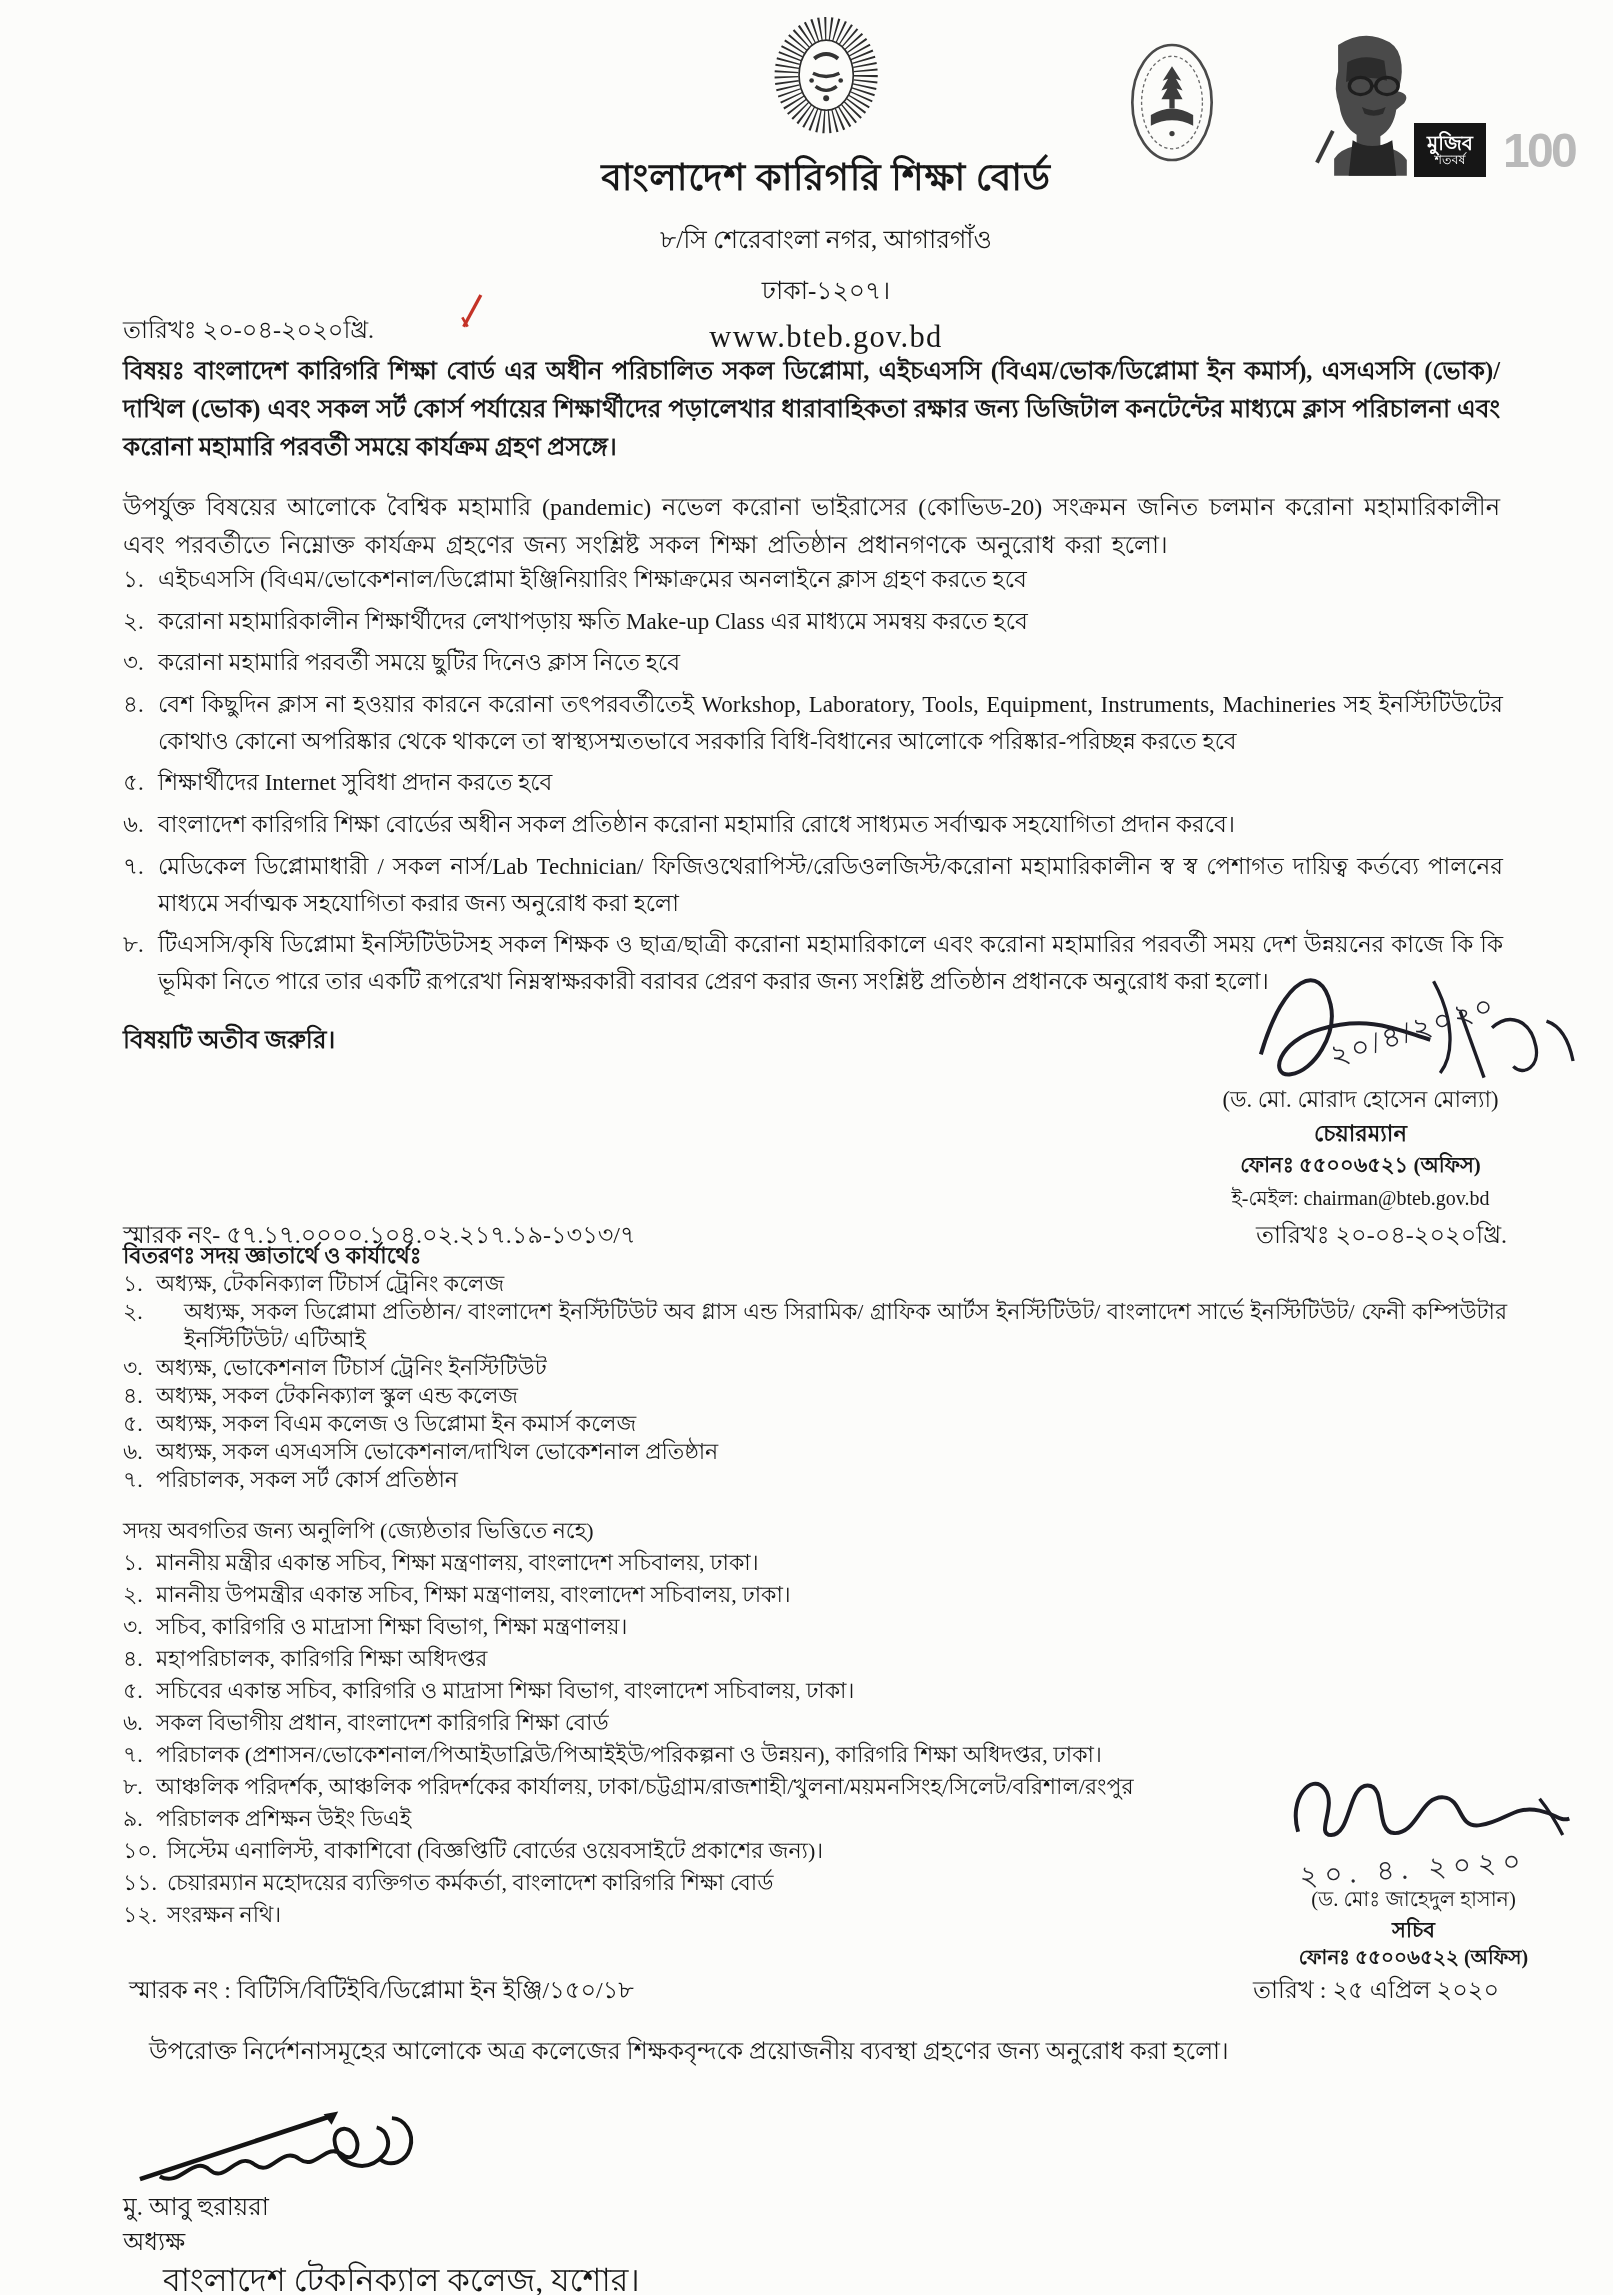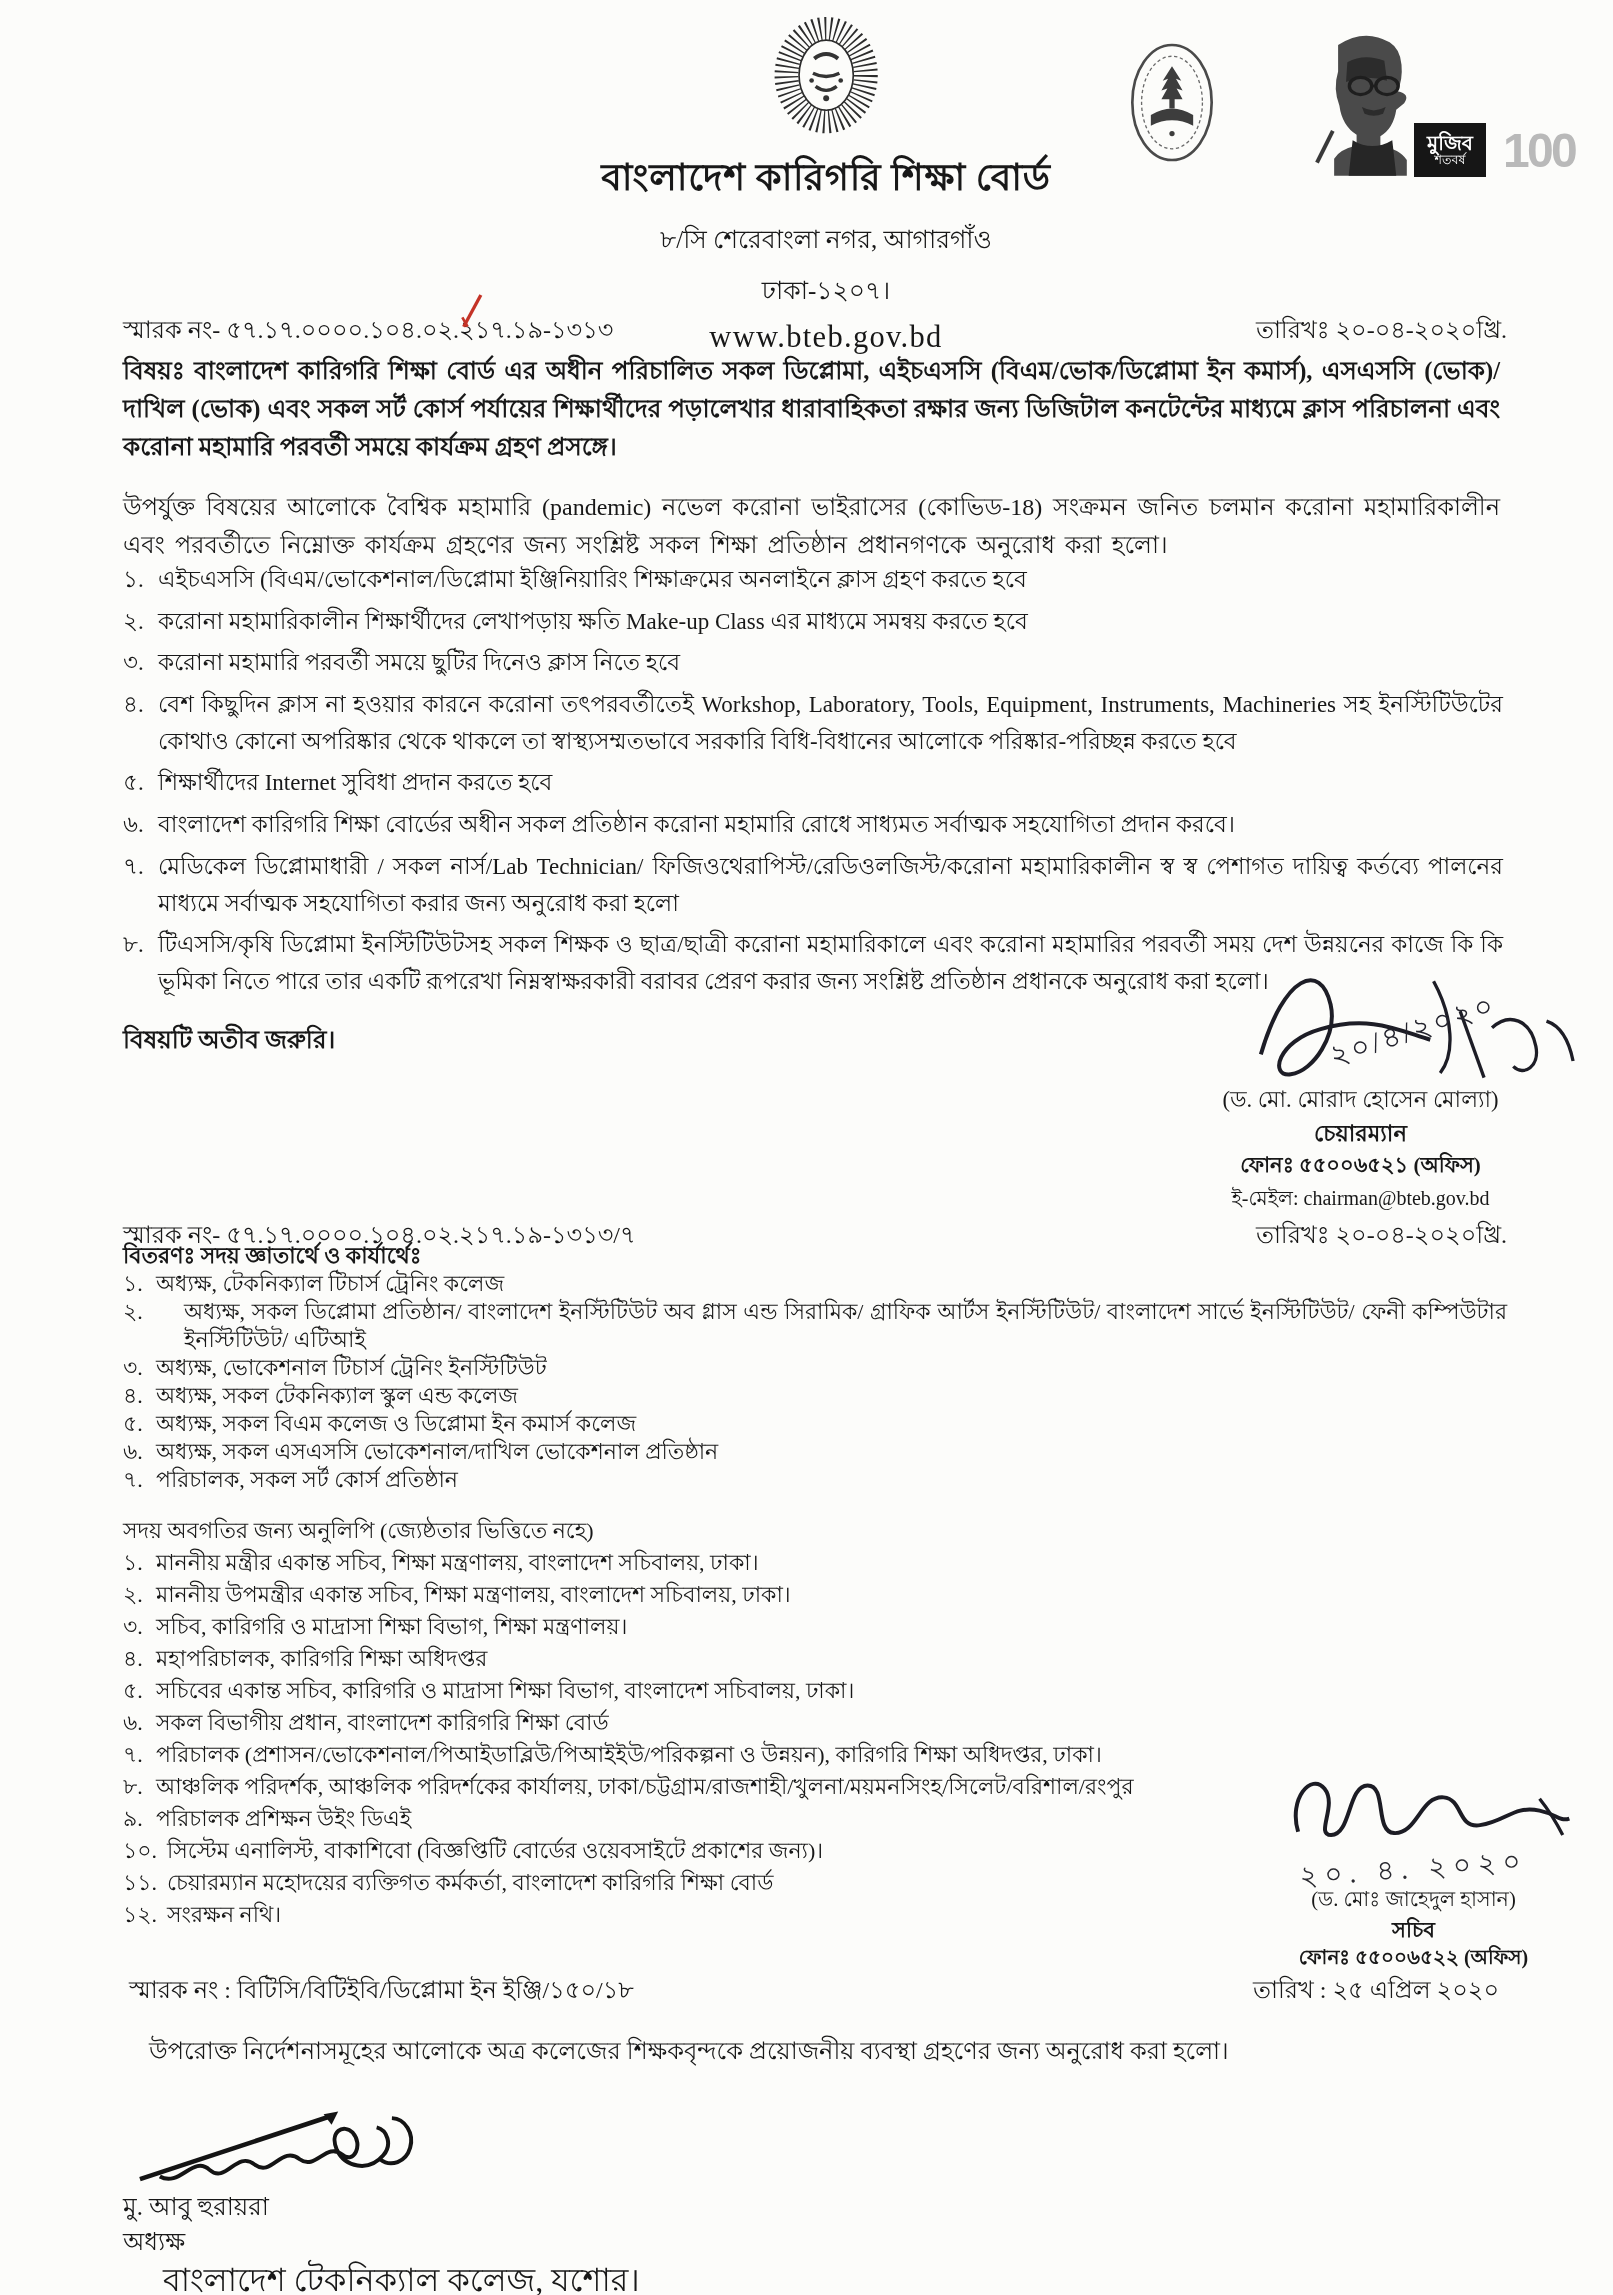--- a/index.html
+++ b/index.html
@@ -113,32 +113,31 @@
       <path d="M60 174 q30 18 60 0 l6 54 -72 0 z" fill="#262626"></path>
     </svg>
     <div class="mujib-box">
       <div class="l1">মুজিব</div>
       <div class="l2">শতবর্ষ</div>
     </div>
     <div class="mujib-100">100</div>
   </div>
 
   <div class="abs memo-row" style="top:311px;">
-    <span>স্মারক নং- ৫৭.১৭.০০০০.১০৪.০২.২১৭.১৯-১৩১৩</span>
     <span>তারিখঃ ২০-০৪-২০২০খ্রি.</span>
   </div>
   <div class="abs red-tick">
     <svg width="30.5" height="41" viewBox="0 0 46 62">
         <path d="M10 54 L36 6" stroke="#c43327" stroke-width="5" fill="none"></path>
         <path d="M8 40 l8 14" stroke="#c43327" stroke-width="4" fill="none"></path>
       </svg>
   </div>
 
   <div class="abs subject">বিষয়ঃ বাংলাদেশ কারিগরি শিক্ষা বোর্ড এর অধীন পরিচালিত সকল ডিপ্লোমা, এইচএসসি (বিএম/ভোক/ডিপ্লোমা ইন কমার্স), এসএসসি (ভোক)/দাখিল (ভোক) এবং সকল সর্ট কোর্স পর্যায়ের শিক্ষার্থীদের পড়ালেখার ধারাবাহিকতা রক্ষার জন্য ডিজিটাল কনটেন্টের মাধ্যমে ক্লাস পরিচালনা এবং করোনা মহামারি পরবর্তী সময়ে কার্যক্রম গ্রহণ প্রসঙ্গে।</div>
-  <div class="abs intro">উপর্যুক্ত বিষয়ের আলোকে বৈশ্বিক মহামারি (pandemic) নভেল করোনা ভাইরাসের (কোভিড-18) সংক্রমন জনিত চলমান করোনা মহামারিকালীন এবং পরবর্তীতে নিম্নোক্ত কার্যক্রম গ্রহণের জন্য সংশ্লিষ্ট সকল শিক্ষা প্রতিষ্ঠান প্রধানগণকে অনুরোধ করা হলো।</div>
+  <div class="abs intro">উপর্যুক্ত বিষয়ের আলোকে বৈশ্বিক মহামারি (pandemic) নভেল করোনা ভাইরাসের (কোভিড-20) সংক্রমন জনিত চলমান করোনা মহামারিকালীন এবং পরবর্তীতে নিম্নোক্ত কার্যক্রম গ্রহণের জন্য সংশ্লিষ্ট সকল শিক্ষা প্রতিষ্ঠান প্রধানগণকে অনুরোধ করা হলো।</div>
 
   <div class="abs directives">
     <div class="li one">
       <span class="num">১.</span>
       <span class="txt">এইচএসসি (বিএম/ভোকেশনাল/ডিপ্লোমা ইঞ্জিনিয়ারিং শিক্ষাক্রমের অনলাইনে ক্লাস গ্রহণ করতে হবে</span>
     </div>
     <div class="li one">
       <span class="num">২.</span>
       <span class="txt">করোনা মহামারিকালীন শিক্ষার্থীদের লেখাপড়ায় ক্ষতি Make-up Class এর মাধ্যমে সমন্বয় করতে হবে</span>
     </div>

